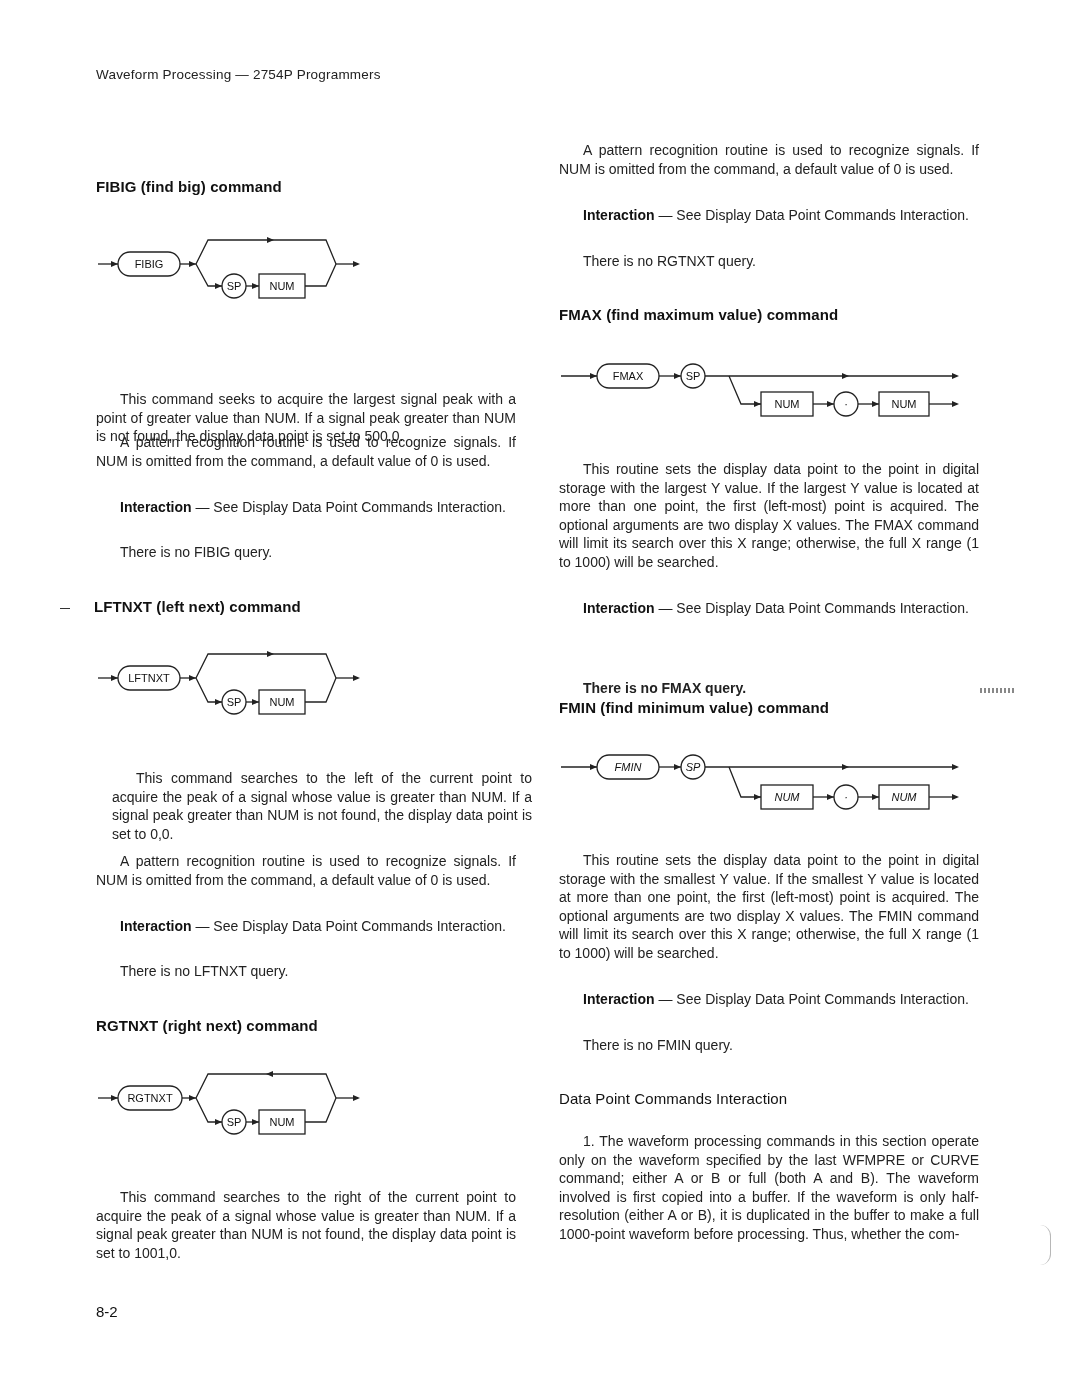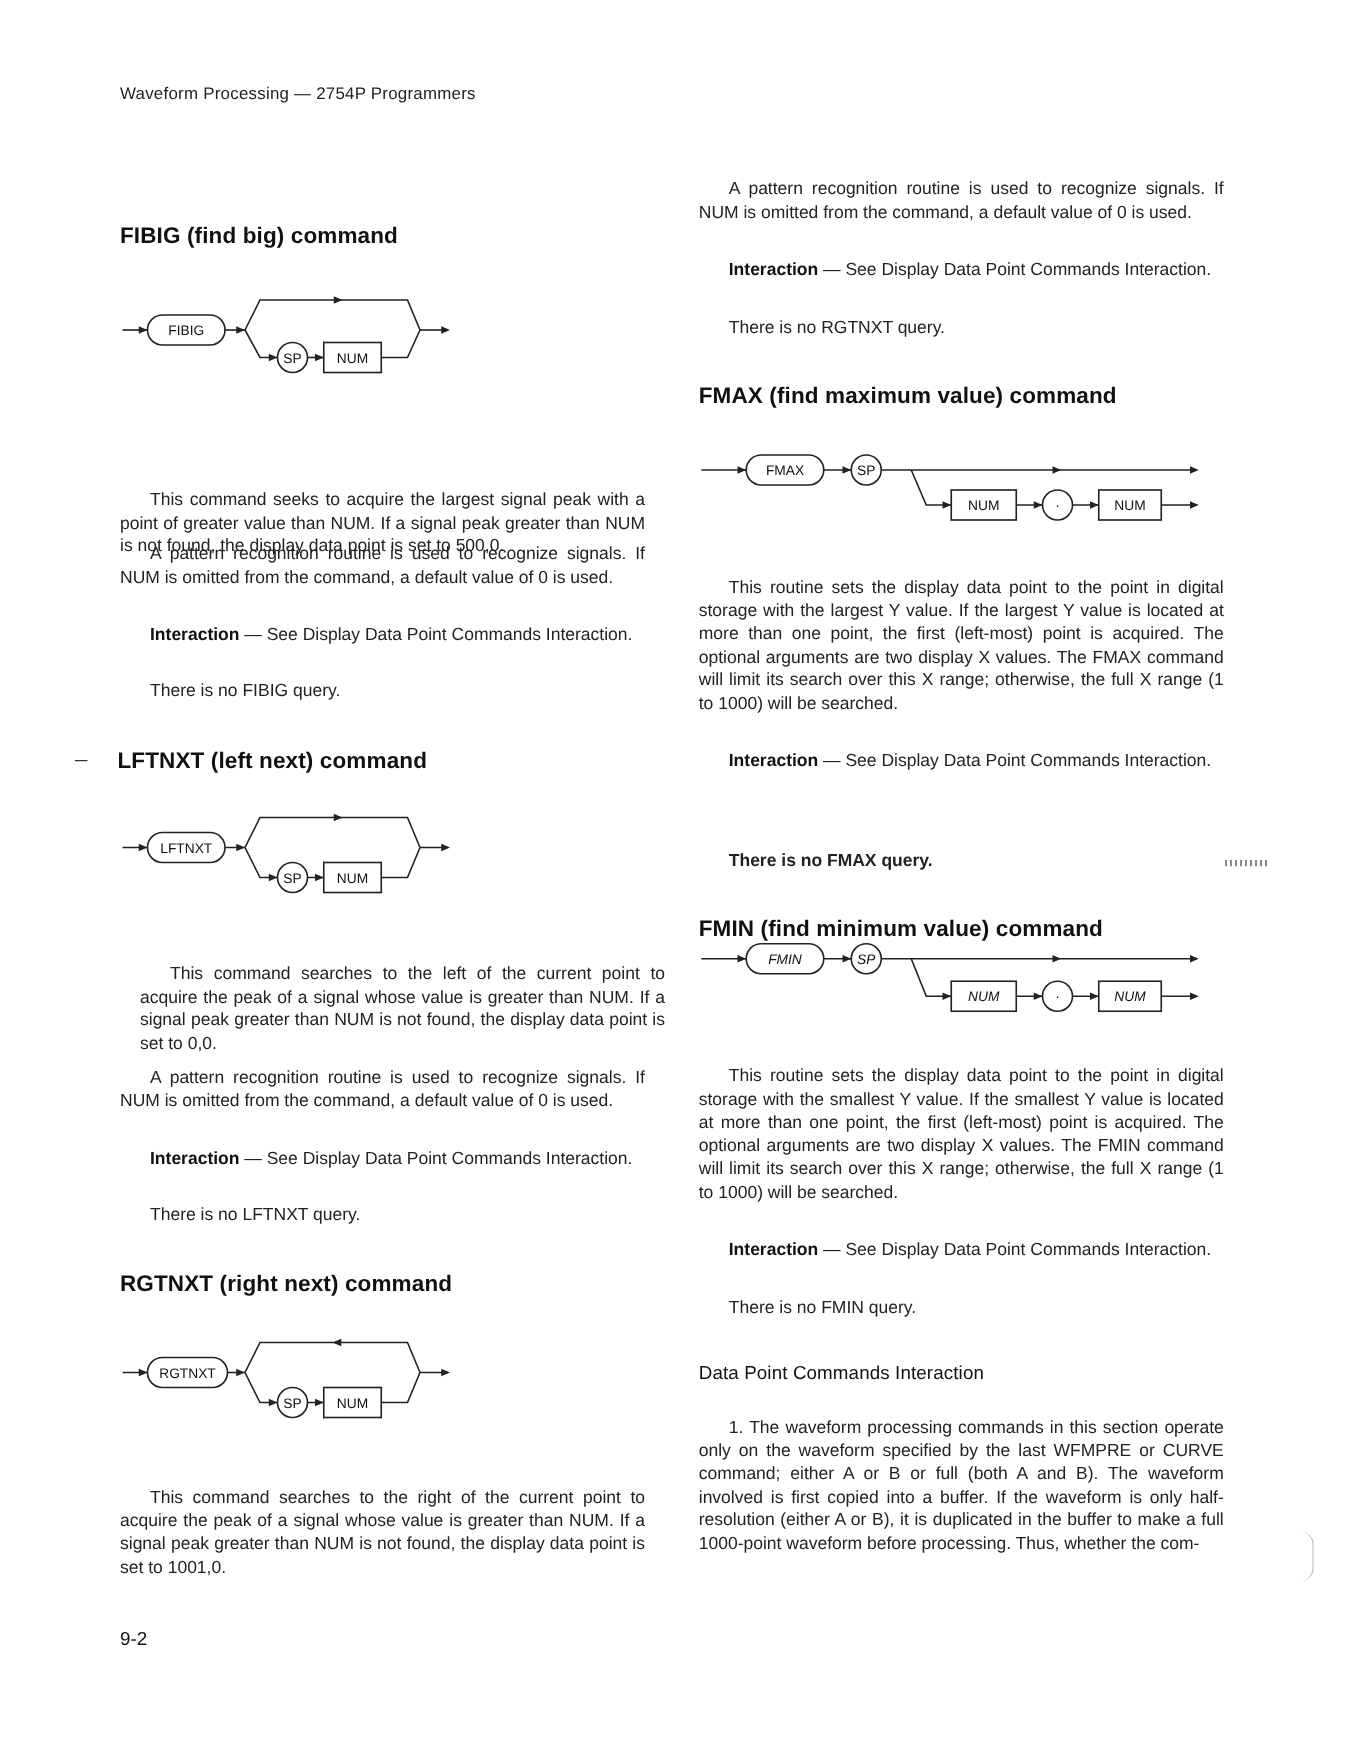--- a/index.html
+++ b/index.html
@@ -6,21 +6,21 @@
   body {
     width: 1080px; height: 1397px; position: relative; overflow: hidden;
     font-family: "Liberation Sans", "DejaVu Sans", sans-serif;
     color: #1a1a1a;
   }
   .running-header {
     position: absolute; left: 96px; top: 67px;
     font-size: 13.5px; letter-spacing: 0.2px; color: #222;
   }
   .h2 {
-    position: absolute; font-weight: bold; font-size: 18px; color: #111;
+    position: absolute; font-weight: bold; font-size: 15px; color: #111;
     white-space: nowrap; letter-spacing: 0.1px;
   }
   .h2.plain { font-weight: normal; font-size: 15px; }
   .para {
     position: absolute; width: 420px; font-size: 14px; line-height: 18.5px;
     text-align: justify; color: #222;
   }
   .para .indent { display: inline-block; width: 24px; }
   .para b { font-weight: bold; color: #111; }
   .diagram { position: absolute; }
@@ -212,21 +212,21 @@
 <div class="para" style="left:559px; top:460px;">
   <span class="indent"></span><span>This routine sets the display data point to the point in digital storage with the largest Y value. If the largest Y value is located at more than one point, the first (left-most) point is acquired. The optional arguments are two display X values. The FMAX command will limit its search over this X range; otherwise, the full X range (1 to 1000) will be searched.</span>
 </div>
 <div class="para" style="left:559px; top:599px;">
   <span class="indent"></span><b>Interaction</b><span> — See Display Data Point Commands Interaction.</span>
 </div>
 <div class="para" style="left:559px; top:679px;font-weight:bold;">
   <span class="indent"></span><span>There is no FMAX query.</span>
 </div>
 
-<div class="h2" style="left:559px; top:699px;margin-top:34px;">FMIN (find minimum value) command</div>
+<div class="h2" style="left:559px; top:699px;">FMIN (find minimum value) command</div>
 
 <div class="diagram" style="left:559px; top:750px;font-style:italic;">
   <svg width="410" height="76" viewBox="0 0 410 76">
     <g stroke="#222" stroke-width="1.3" fill="none">
       <line x1="2" y1="17" x2="38" y2="17"></line>
       <rect x="38" y="5" width="62" height="24" rx="12"></rect>
       <line x1="100" y1="17" x2="122" y2="17"></line>
       <circle cx="134" cy="17" r="12"></circle>
       <line x1="146" y1="17" x2="398" y2="17"></line>
       <polyline points="170,17 182,47 202,47"></polyline>
@@ -267,13 +267,13 @@
 
 <div class="h2 plain" style="left:559px; top:1090px;">Data Point Commands Interaction</div>
 
 <div class="para" style="left:559px; top:1132px;">
   <span class="indent"></span><span>1. The waveform processing commands in this section operate only on the waveform specified by the last WFMPRE or CURVE command; either A or B or full (both A and B). The waveform involved is first copied into a buffer. If the waveform is only half-resolution (either A or B), it is duplicated in the buffer to make a full 1000-point waveform before processing. Thus, whether the com-</span>
 </div>
 
 <div class="artifact" style="left:980px; top:688px; width:34px; height:5px; background:repeating-linear-gradient(90deg,#555 0 2px,transparent 2px 4px); opacity:0.7;"></div>
 <div class="artifact" style="left:1040px; top:1225px; width:10px; height:40px; border-right:1px solid #888; border-radius:0 20px 20px 0; opacity:0.6;"></div>
 
-<div class="page-num">9-2</div>
+<div class="page-num">8-2</div>
 
 </body></html>

